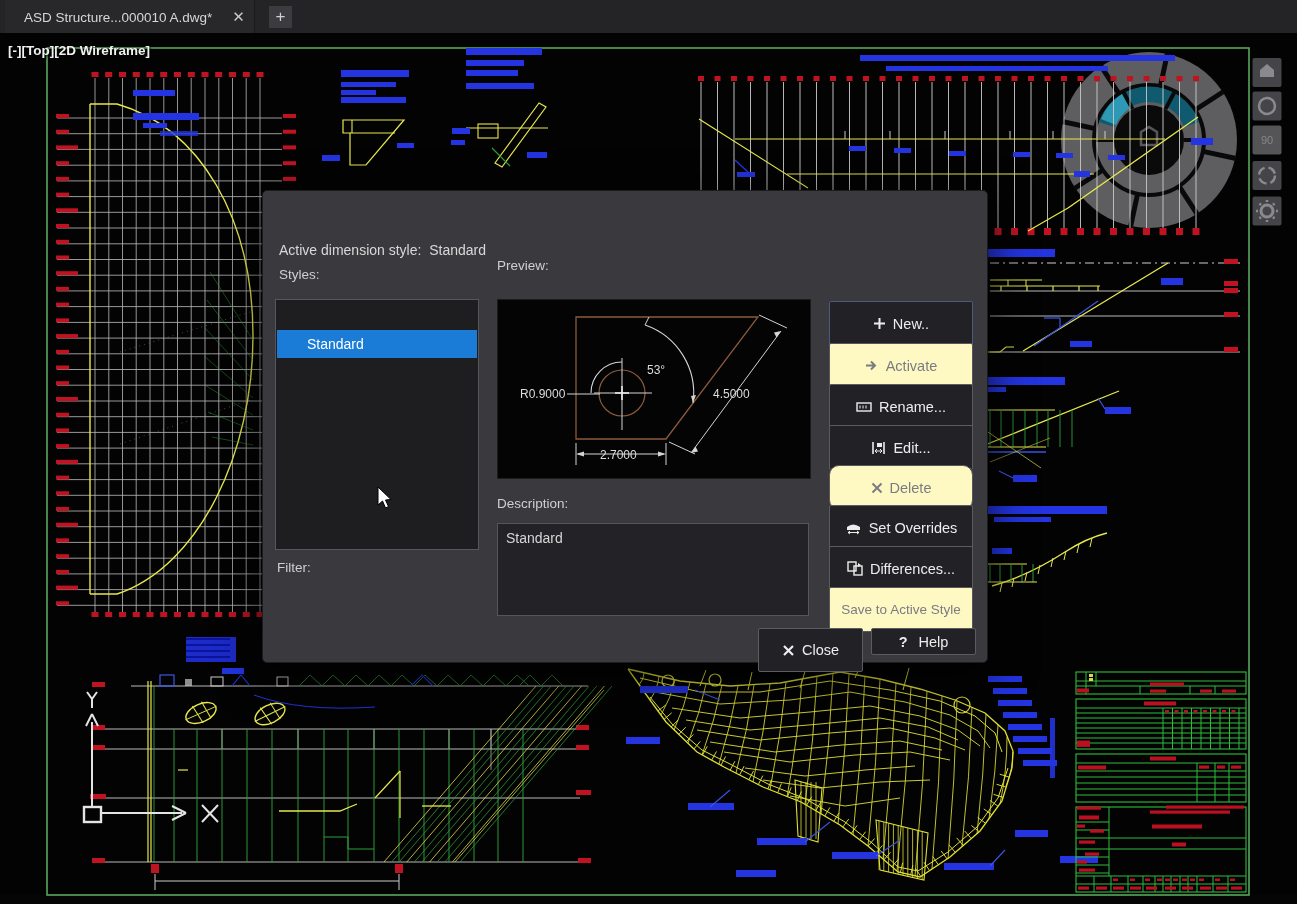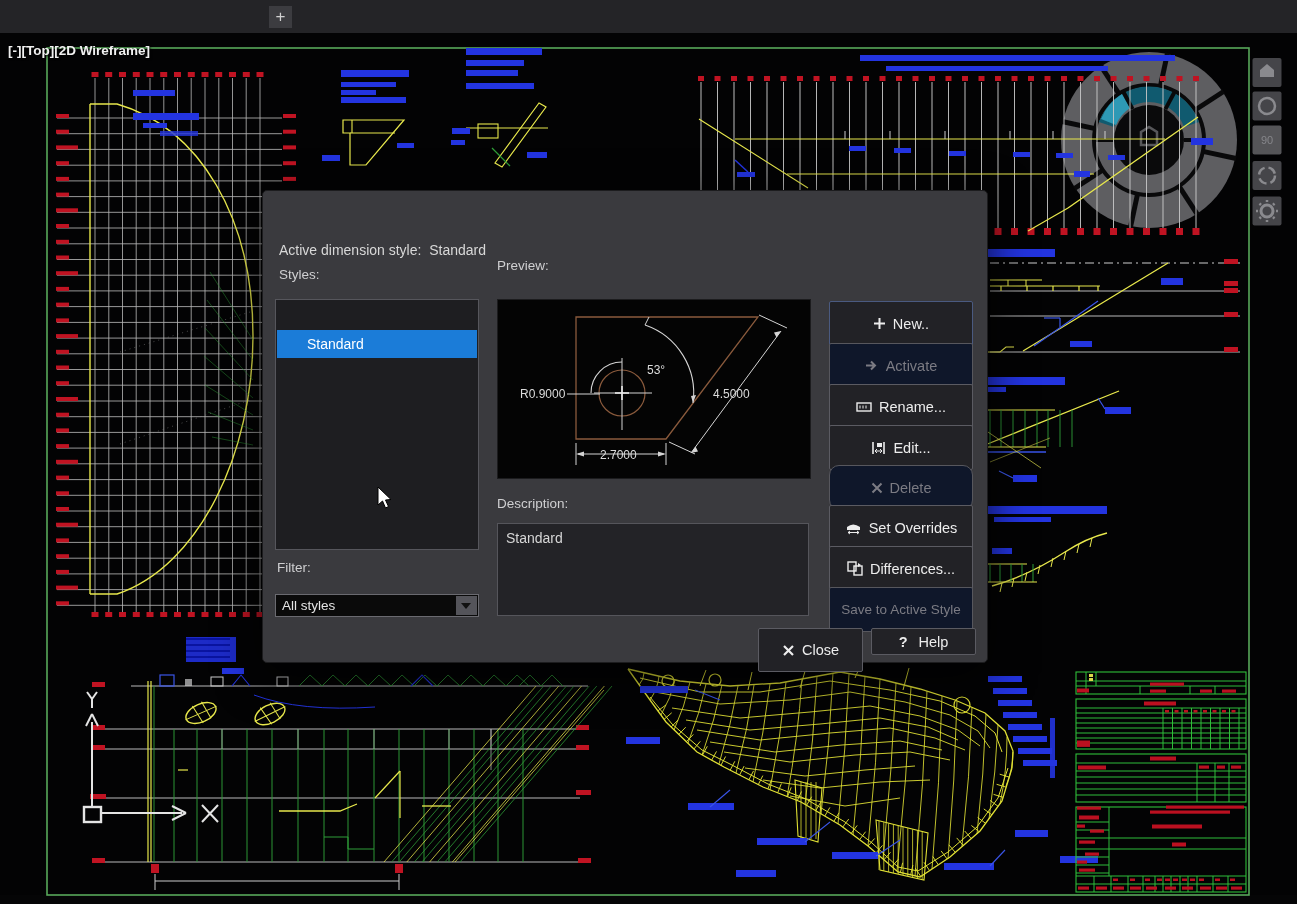--- a/index.html
+++ b/index.html
@@ -16,21 +16,21 @@
 #stylelist{position:absolute;left:12px;top:108px;width:204px;height:251px;background:#1e1e21;border:1px solid #56565c;}
 #stylelist .r1{position:absolute;left:1px;top:1px;right:1px;height:29px;background:#19191c;color:#dcdcdc;font-size:14px;line-height:29px;}
 #stylelist .r1 .ai{font-weight:bold;font-size:15px;color:#f0f0f0;margin:0 9px 0 7px;}
 #stylelist .r2{position:absolute;left:1px;top:30px;right:1px;height:28px;background:#1b7cd8;color:#fff;font-size:14px;line-height:28px;padding-left:30px;}
 #previewbox{position:absolute;left:234px;top:108px;width:314px;height:180px;background:#040404;border:1px solid #1c1c1e;}
 #descbox{position:absolute;left:234px;top:332px;width:312px;height:93px;background:#232327;border:1px solid #55555b;color:#d6d6d6;font-size:14px;padding:6px 8px;}
 #filtercombo{position:absolute;left:12px;top:403px;width:204px;height:23px;background:#0a0a0a;border:1px solid #6a6a70;color:#e4e4e4;font-size:13.5px;line-height:21px;padding-left:6px;}
 #filtercombo .db{position:absolute;right:1px;top:1px;width:21px;height:19px;background:#54545a;}
 #filtercombo .db:after{content:"";position:absolute;left:5px;top:7px;border-left:5.5px solid transparent;border-right:5.5px solid transparent;border-top:6px solid #111;}
 .btn{position:absolute;left:566px;width:144px;height:45px;background:#222226;border:1px solid #5b5b62;border-radius:2px;color:#ededed;font-size:14.5px;display:flex;align-items:center;justify-content:center;gap:7px;}
-.btn.dis{background:#0f172a;border:1px solid #57575d;color:#7b7b83;}
+.btn.dis{background:#fef9c3;border:1px solid #57575d;color:#7b7b83;}
 .btn svg{flex:0 0 auto;}
 #cursor{position:absolute;left:114px;top:295px;z-index:5;}
 </style></head><body>
 <div id="root">
   <svg width="1297" height="904" style="position:absolute;left:0;top:0">
     <rect x="0" y="0" width="1297" height="904" fill="#050506"></rect>
     <rect x="0" y="33" width="1297" height="862" fill="#030304"></rect>
     <rect x="47.0" y="48.0" width="1202.0" height="847.0" fill="none" stroke="#58a85a" stroke-width="1.6"></rect>
 <line x1="95.0" y1="78.0" x2="95.0" y2="617.0" stroke="#b9b9b9" stroke-width="1" opacity="0.8"></line>
 <rect x="91.5" y="72.0" width="7.0" height="5.0" fill="#c01322"></rect>
@@ -755,20 +755,21 @@
 <rect x="1252.5" y="161" width="29" height="29" rx="2" fill="#4b4b4f" opacity="0.92"></rect>
 <rect x="1252.5" y="196.5" width="29" height="29" rx="2" fill="#4b4b4f" opacity="0.92"></rect>
 <path d="M1260,70 l7,-6 7,6 v7 h-14 Z" fill="#8a8a8e"></path>
 <circle cx="1267" cy="106" r="8" fill="none" stroke="#8a8a8e" stroke-width="2.5"></circle>
 <text x="1267" y="144" font-size="11" fill="#86868a" text-anchor="middle">90</text>
 <circle cx="1267" cy="175.5" r="8" fill="none" stroke="#8a8a8e" stroke-width="2.5" stroke-dasharray="9,4"></circle>
 <circle cx="1267" cy="211" r="6" fill="none" stroke="#8a8a8e" stroke-width="3"></circle>
 <path d="M1267,202 v-2 M1267,220 v2 M1258,211 h-2 M1276,211 h2 M1261,205 l-1.5,-1.5 M1273,217 l1.5,1.5 M1273,205 l1.5,-1.5 M1261,217 l-1.5,1.5" stroke="#8a8a8e" stroke-width="2.5"></path>
   </svg>
   <div id="tabbar">
+      <div class="tab">ASD Structure...000010 A.dwg* <span class="tx">✕</span></div>
       <div class="plus">+</div>
     </div>
   <div id="viewlabel">[-][Top][2D Wireframe]</div>
   <div id="dlg">
     <div class="lbl" style="left:16px;top:51px;font-size:14px;color:#d8d8d8;">Active dimension style:&nbsp; Standard</div>
     <div class="lbl" style="left:16px;top:76px;">Styles:</div>
     <div class="lbl" style="left:234px;top:67px;">Preview:</div>
     <div id="stylelist">
         <div class="r2">Standard</div>
       </div>
@@ -797,21 +798,20 @@
 <path d="M665,453 l-8,-2.5 v5 Z" fill="#d4d4d4"></path>
 <text x="519" y="397" font-size="12" font-family="Liberation Sans,sans-serif" fill="#dcdcdc">R0.9000</text>
 <text x="646" y="373" font-size="12" font-family="Liberation Sans,sans-serif" fill="#dcdcdc">53°</text>
 <text x="712" y="397" font-size="12" font-family="Liberation Sans,sans-serif" fill="#dcdcdc">4.5000</text>
 <text x="599" y="458" font-size="12" font-family="Liberation Sans,sans-serif" fill="#dcdcdc">2.7000</text>
           </g>
         </svg></div>
     <div class="lbl" style="left:234px;top:305px;">Description:</div>
     <div id="descbox">Standard</div>
     <div class="lbl" style="left:14px;top:369px;">Filter:</div>
-    <div id="filtercombo">All styles<span class="db"></span></div>
     <div class="btn" style="top:110px;border-color:#4a5a80;"><svg width="13" height="13">
           <path d="M6.5,1 V12 M1,6.5 H12" stroke="#ededed" stroke-width="2"></path>
         </svg>New..</div>
     <div class="btn dis" style="top:152px;"><svg width="14" height="11">
           <path d="M1,5.5 H9 M6,1.5 L10,5.5 L6,9.5" stroke="#7b7b83" stroke-width="2" fill="none"></path>
         </svg>Activate</div>
     <div class="btn" style="top:193px;"><svg width="16" height="12">
           <rect x="1" y="2" width="14" height="8" fill="none" stroke="#ededed" stroke-width="1.4"></rect>
           <path d="M4,4.5 v3 M7,4.5 v3 M10,4.5 v3" stroke="#ededed"></path>
         </svg>Rename...</div>

